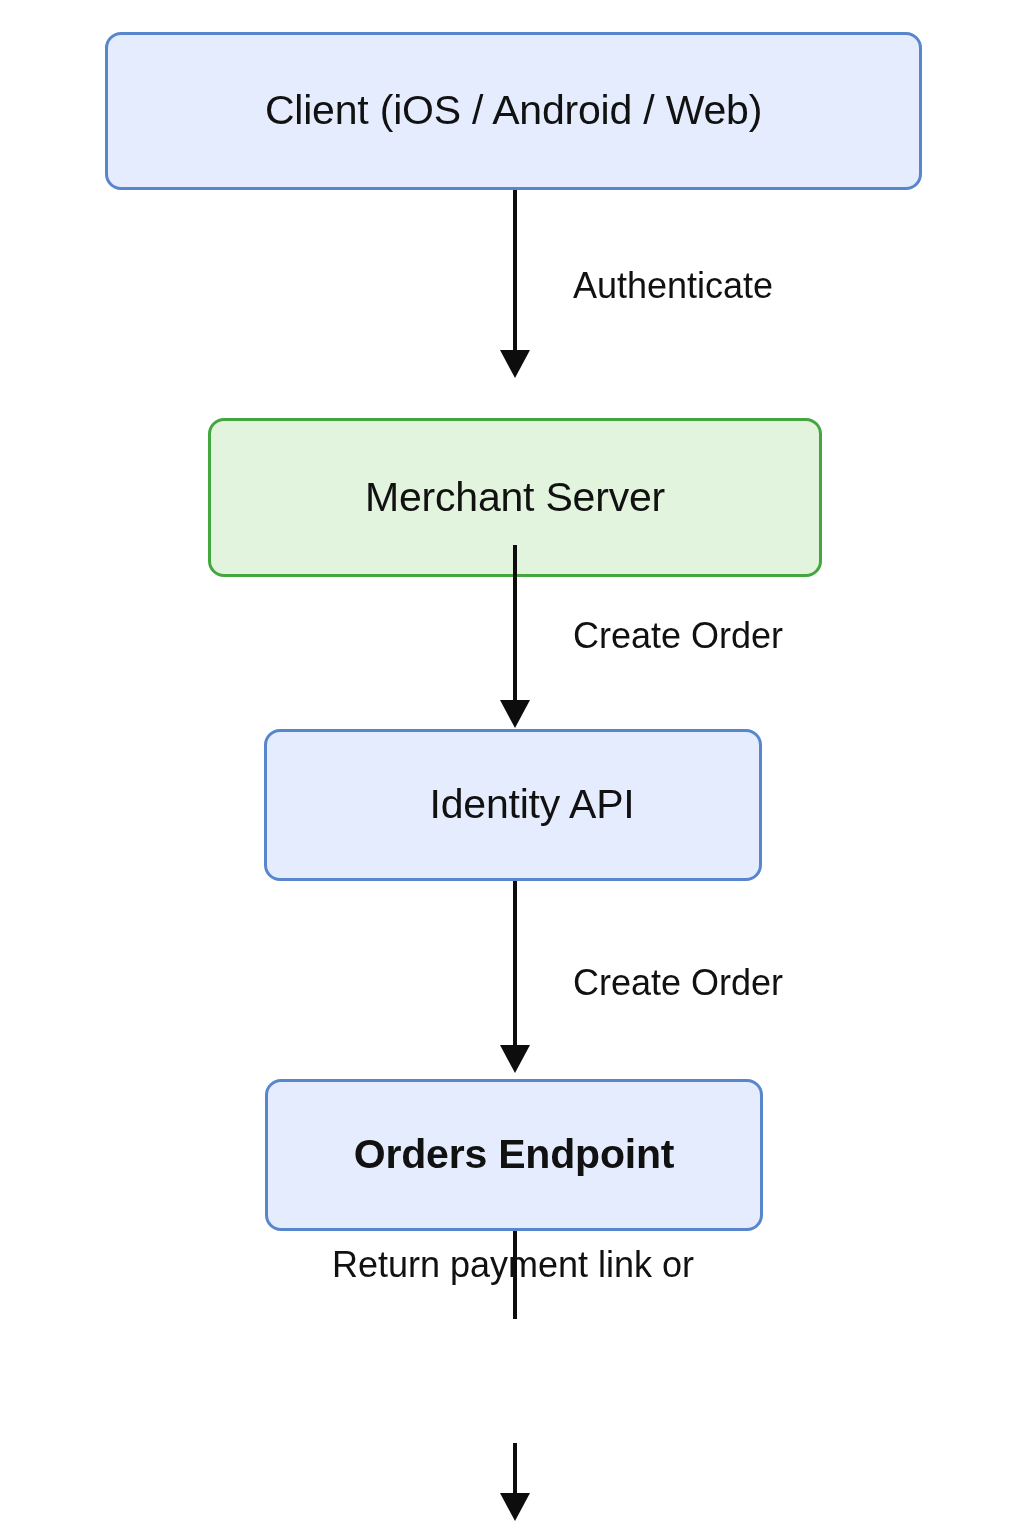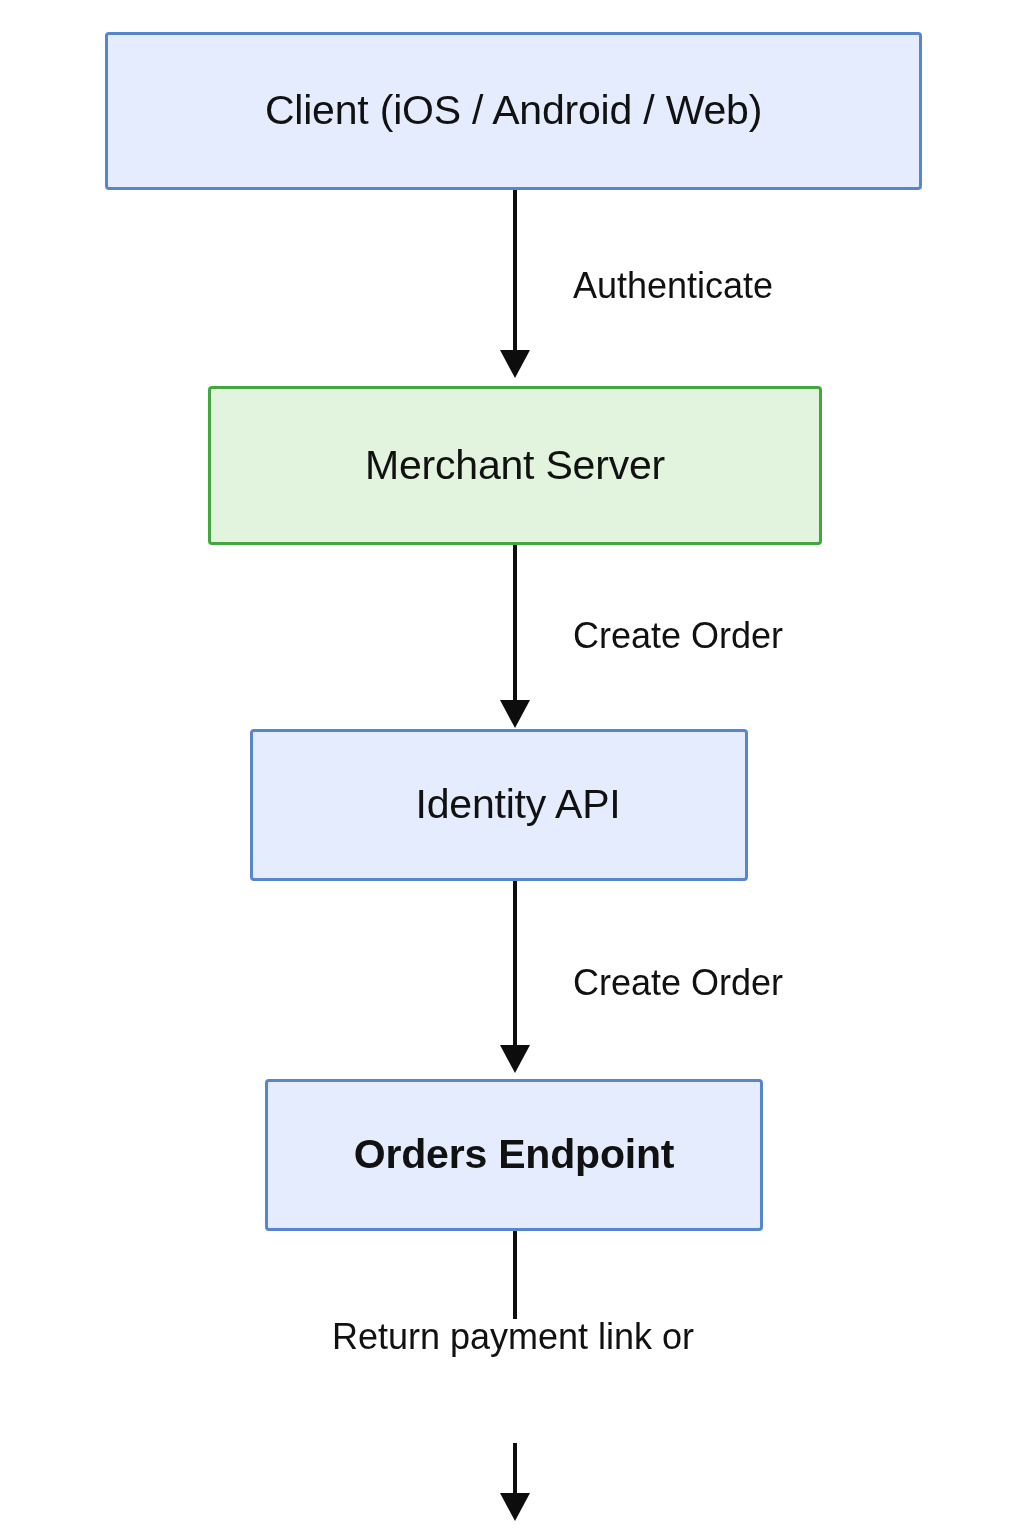--- a/index.html
+++ b/index.html
@@ -20,39 +20,40 @@
     overflow: hidden;
   }
 
   
   .node {
     position: absolute;
     box-sizing: border-box;
     display: flex;
     align-items: center;
     justify-content: center;
-    border-radius: 4px;
+    border-radius: 16px;
     border-style: solid;
     border-width: 3px;
     text-align: center;
   }
   .node .node-label {
     font-size: 41px;
     line-height: 1.15;
     color: #111111;
     letter-spacing: -0.2px;
     white-space: nowrap;
   }
   .node-blue {
     background: #e4ecfd;
     border-color: #5786cd;
   }
   .node-green {
     background: #e2f3de;
     border-color: #44a63f;
+    margin-top: 32px;
   }
 
   
   .edge-line {
     position: absolute;
     width: 4px;
     background: #0d0d0d;
   }
   .edge-head {
     position: absolute;
@@ -90,34 +91,34 @@
   <div class="edge-label" style="left:573px; top:265px;">Authenticate</div>
 
   <div class="node node-green" style="left:208px; top:386px; width:614px; height:159px;">
     <span class="node-label">Merchant Server</span>
   </div>
 
   <div class="edge-line" style="left:513px; top:545px; height:155px;"></div>
   <div class="edge-head" style="left:500px; top:700px;"></div>
   <div class="edge-label" style="left:573px; top:615px;">Create Order</div>
 
-  <div class="node node-blue" style="left:250px; top:729px; width:498px; height:152px;padding-left:38px;">
+  <div class="node node-blue" style="left:264px; top:729px; width:498px; height:152px;padding-left:38px;">
     <span class="node-label">Identity API</span>
   </div>
 
   <div class="edge-line" style="left:513px; top:881px; height:164px;"></div>
   <div class="edge-head" style="left:500px; top:1045px;"></div>
   <div class="edge-label" style="left:573px; top:962px;">Create Order</div>
 
   <div class="node node-blue" style="left:265px; top:1079px; width:498px; height:152px;font-weight:bold;">
     <span class="node-label">Orders Endpoint</span>
   </div>
 
   <div class="edge-line" style="left:513px; top:1231px; height:88px;"></div>
 
-  <div class="edge-label multiline" style="left:237px; top:1316px; width:552px;">
+  <div class="edge-label multiline" style="left:237px; top:1244px; width:552px;">
     <div>Return payment link or</div>
   </div>
 
   <div class="edge-line" style="left:513px; top:1443px; height:50px;"></div>
   <div class="edge-head" style="left:500px; top:1493px;"></div>
 
 </div>
 
 </body></html>

